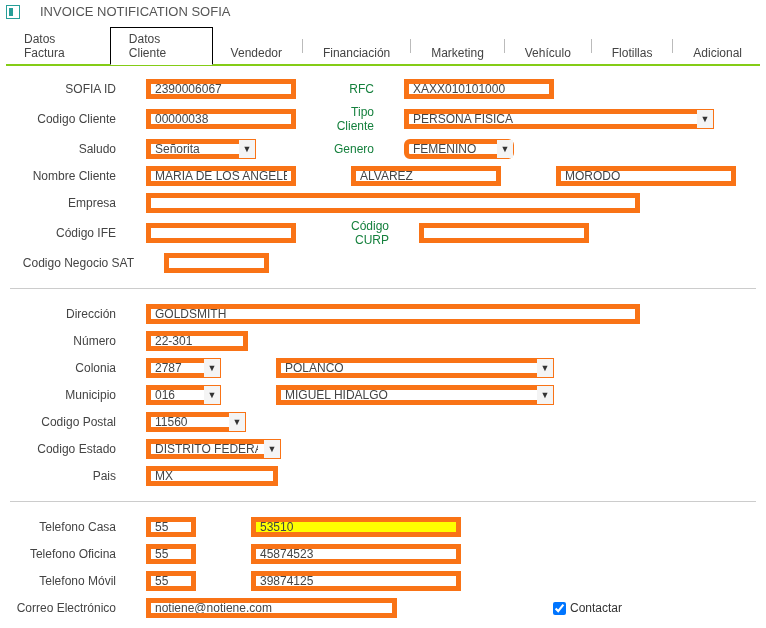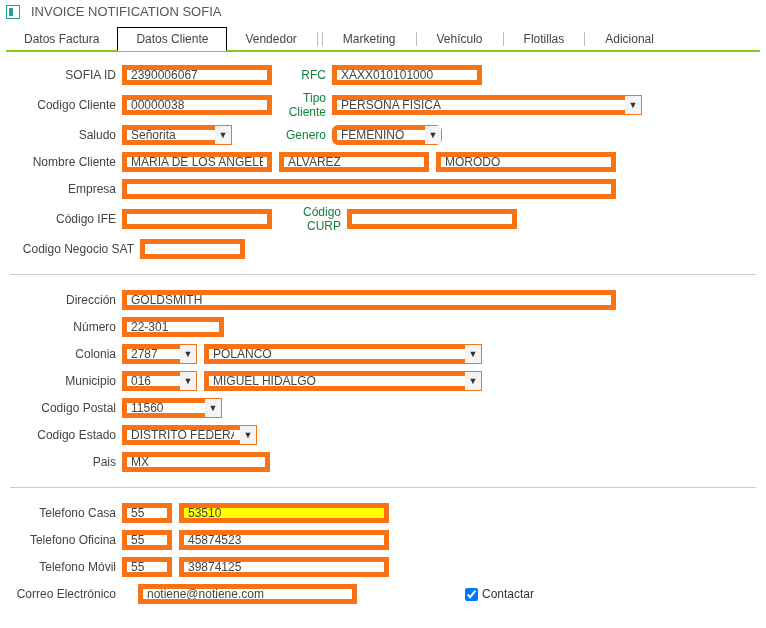--- a/index.html
+++ b/index.html
@@ -7,21 +7,21 @@
       font-family: "Segoe UI", Tahoma, Arial, sans-serif;
       font-size: 12px;
       color: #333;
       background: #fff;
       width: 766px;
     }
     .titlebar {
       display: flex;
       align-items: center;
       padding: 4px 6px;
-      gap: 11px;
+      gap: 20px;
     }
     .app-icon {
       width: 14px;
       height: 14px;
       border: 1px solid #289e98;
       position: relative;
       background: #fff;
     }
     .app-icon::after {
       content: '';
@@ -67,20 +67,21 @@
       margin: 0 2px;
     }
     .form-body {
       padding: 12px 10px 10px 10px;
     }
     .row {
       display: flex;
       align-items: center;
       margin-bottom: 5px;
       min-height: 22px;
+      gap: 24px;
     }
     .lbl {
       width: 112px;
       text-align: right;
       padding-right: 6px;
       font-size: 12px;
       color: #444;
     }
     .lbl2 {
       text-align: right;
@@ -145,20 +146,21 @@
 <div class="titlebar">
   <span class="app-icon"></span>
   <span class="window-title">INVOICE NOTIFICATION SOFIA</span>
 </div>
 
 <div class="tab-strip">
   <div class="tab inactive">Datos Factura</div>
   <div class="tab active">Datos Cliente</div>
   <div class="tab inactive">Vendedor</div>
   <div class="tab-sep"></div>
+  <div class="tab inactive">Financiación</div>
   <div class="tab-sep"></div>
   <div class="tab inactive">Marketing</div>
   <div class="tab-sep"></div>
   <div class="tab inactive">Vehículo</div>
   <div class="tab-sep"></div>
   <div class="tab inactive">Flotillas</div>
   <div class="tab-sep"></div>
   <div class="tab inactive">Adicional</div>
 </div>
 
@@ -269,21 +271,21 @@
   <div class="row">
     <span class="lbl">Codigo Estado</span>
     <span class="combo">
       <input class="inp" style="width: 135px;" value="DISTRITO FEDERAL">
       <span class="drop-btn">▼</span>
     </span>
   </div>
 
   <div class="row">
     <span class="lbl">Pais</span>
-    <input class="inp" style="width: 148px;" value="MX">
+    <input class="inp" style="width: 132px;" value="MX">
   </div>
 
   <div class="divider"></div>
 
   <div class="row">
     <span class="lbl">Telefono Casa</span>
     <input class="inp" style="width: 50px;" value="55">
     <span style="width:7px"></span>
     <input class="inp yellow-focus" style="width: 210px;" value="53510">
   </div>
@@ -297,21 +299,21 @@
 
   <div class="row">
     <span class="lbl">Telefono Móvil</span>
     <input class="inp" style="width: 50px;" value="55">
     <span style="width:7px"></span>
     <input class="inp" style="width: 210px;" value="39874125">
   </div>
 
   <div class="row">
     <span class="lbl">Correo Electrónico</span>
-    <input class="inp" style="width: 219px; margin-left: 16px;" value="notiene@notiene.com">
+    <input class="inp" style="width: 251px;" value="notiene@notiene.com">
     <span style="width:60px"></span>
     <span class="checkbox-row">
       <input type="checkbox" checked="" style="">
       <span>Contactar</span>
     </span>
   </div>
 
 </div>
 
 </body></html>

